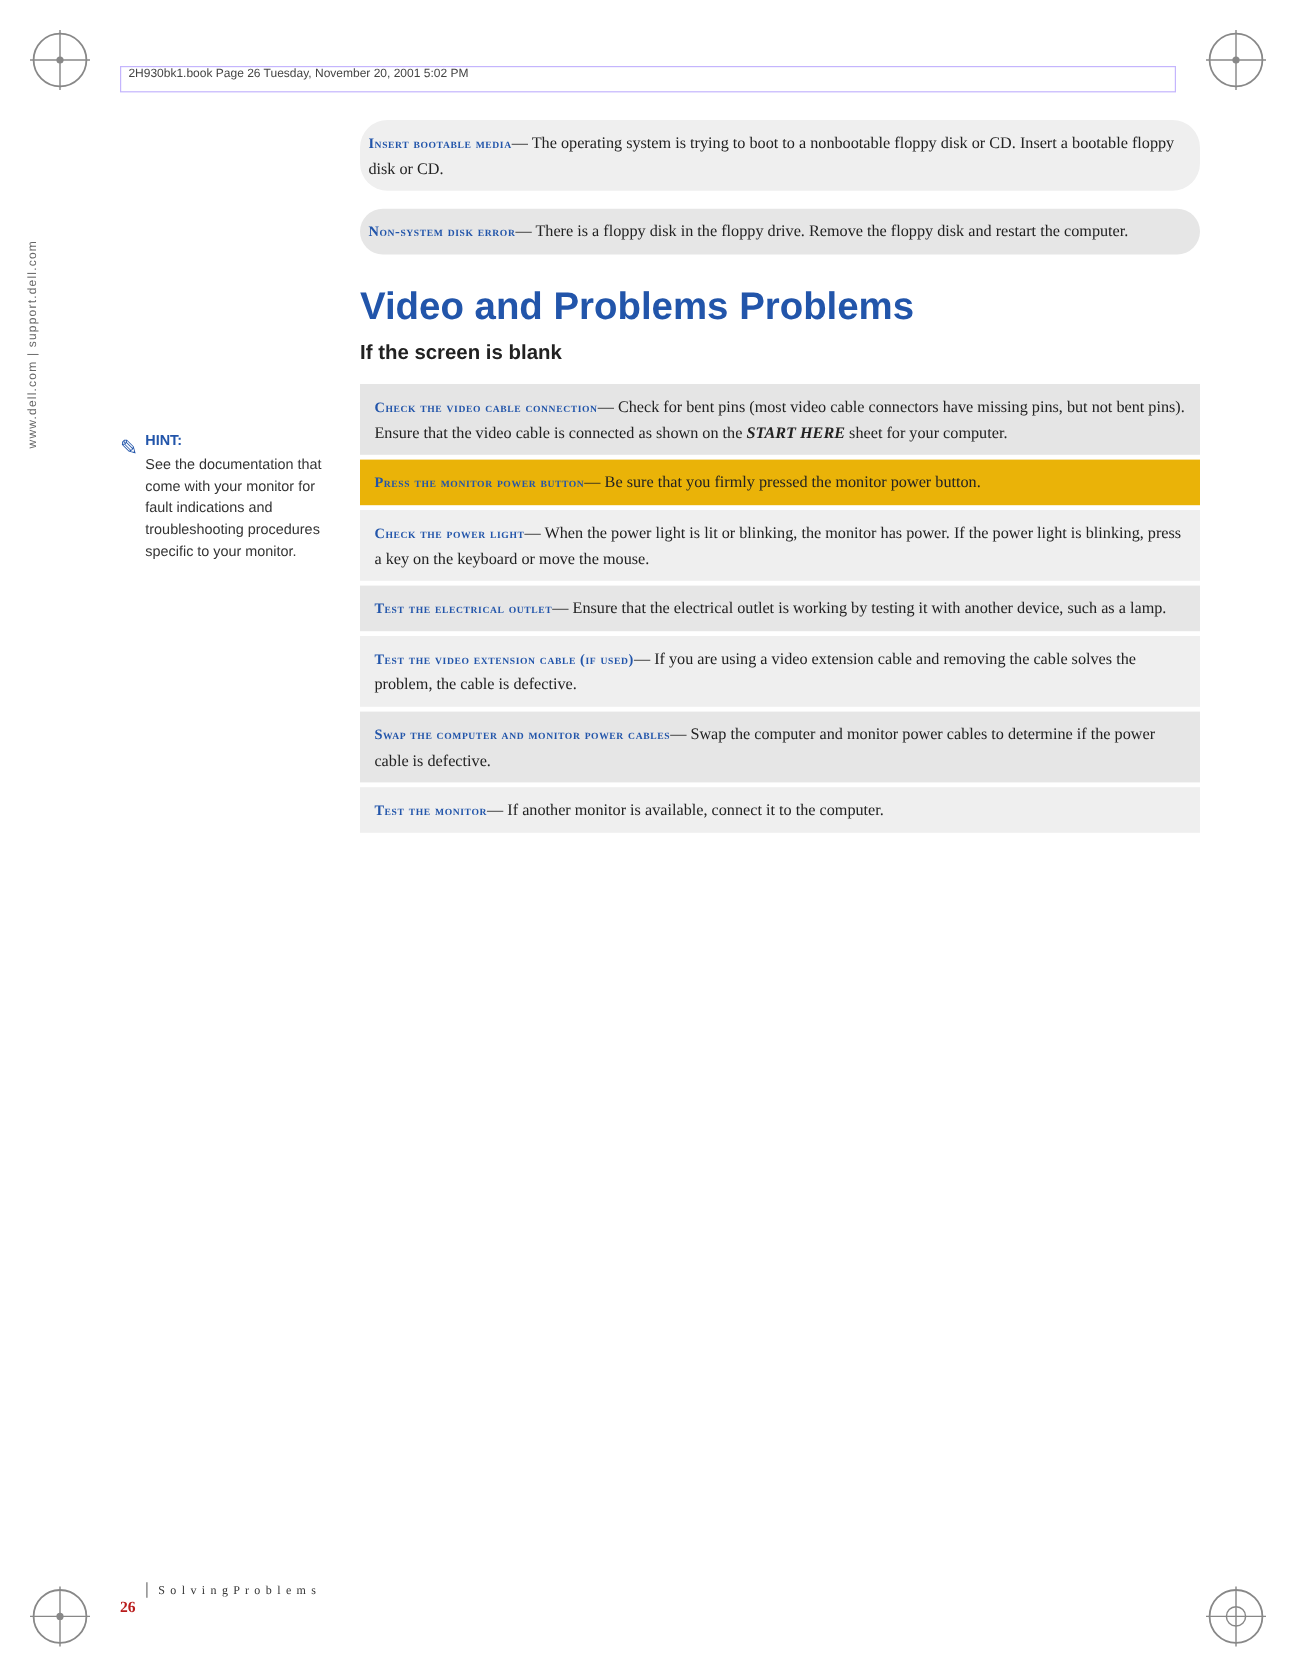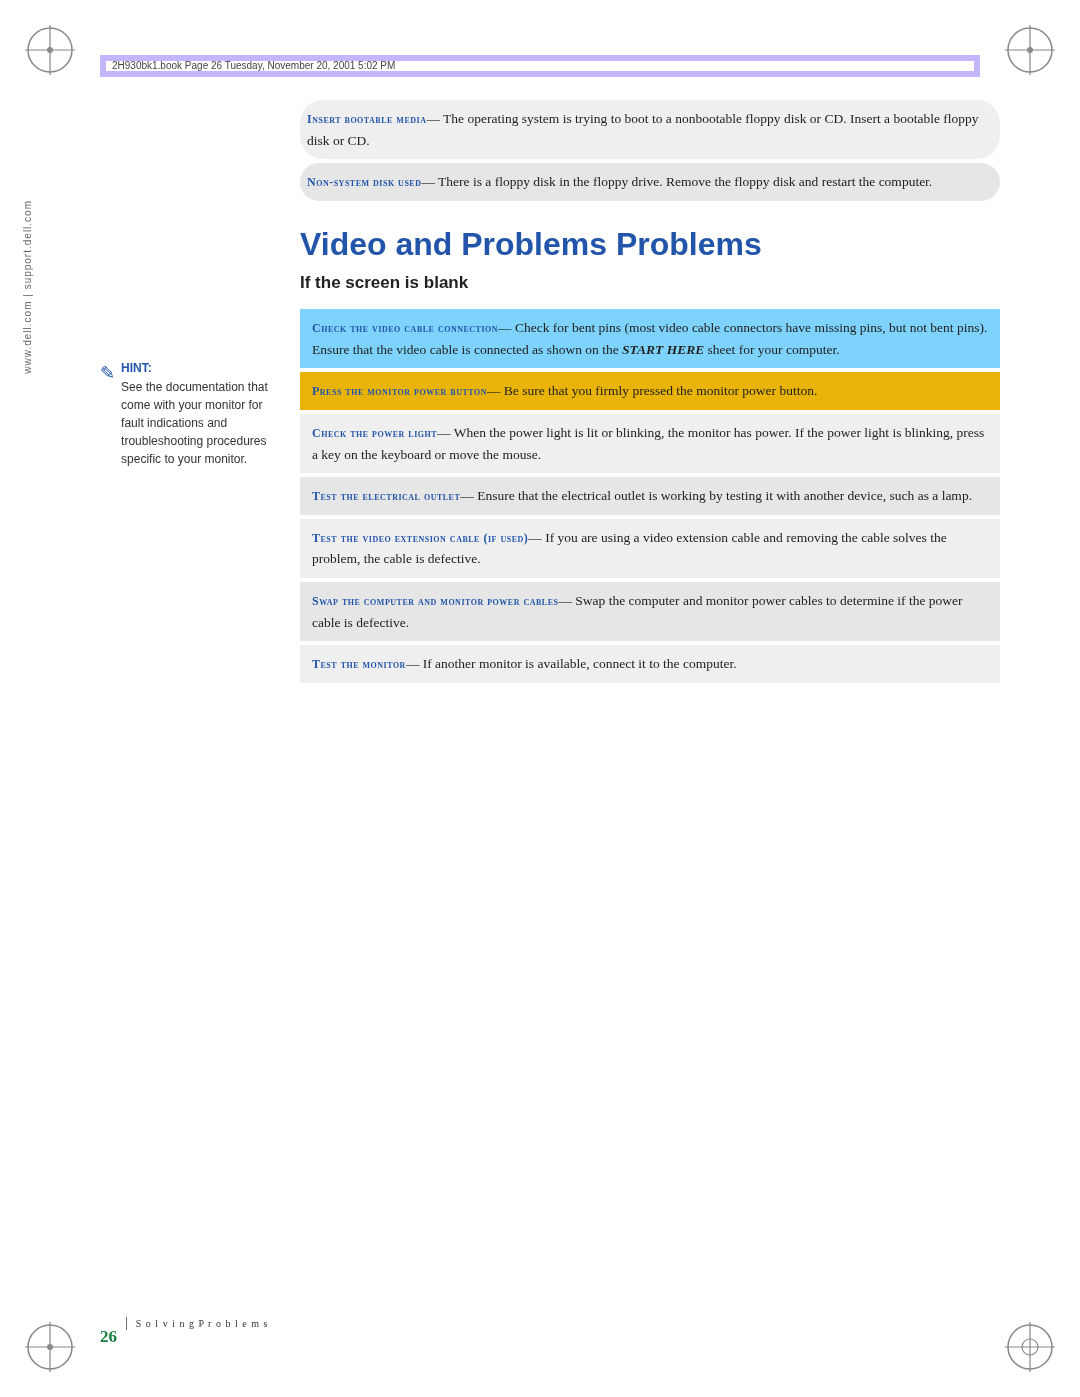--- a/index.html
+++ b/index.html
@@ -37,23 +37,23 @@
     .corner-bl { bottom: 20px; left: 20px; }
     .corner-br { bottom: 20px; right: 20px; }
 
     
     .header-bar {
       position: absolute;
       top: 55px;
       left: 100px;
       right: 100px;
       height: 22px;
-      border: 6px solid #c4b5fd;
+      border: 1px solid #c4b5fd;
       display: flex;
-      align-items: flex-end;
+      align-items: flex-start;
       padding: 0 6px;
     }
 
     .header-bar-text {
       font-size: 10px;
       color: #444;
       font-family: Arial, sans-serif;
     }
 
     
@@ -118,21 +118,21 @@
     
     .right-column {
       position: absolute;
       left: 200px;
       right: 0;
       top: 0;
     }
 
     
     .entry-block {
-      margin-bottom: 4px;
+      margin-bottom: 15px;
       padding: 8px 7px;
       background: #f0f0f0;
       line-height: 1.6;
       font-size: 13.5px;
       border-radius: 23px;
     }
 
     .entry-block:nth-child(odd) {
       background: #f0f0f0;
     }
@@ -192,41 +192,41 @@
       position: absolute;
       bottom: 50px;
       left: 100px;
       right: 80px;
       display: flex;
       align-items: center;
       gap: 8px;
     }
 
     .footer-number {
-      font-size: 17px;
-      font-weight: bold;
-      color: #15803d;
+      font-size: 13px;
+      font-weight: bold;
+      color: #b91c1c;
       margin-top: 28px;
     }
 
     .footer-divider {
       color: #333;
     }
 
     .footer-text {
       font-size: 10px;
       color: #333;
       letter-spacing: 1px;
     }
 
     
     .entries-list .entry-block:nth-child(1) { background: #efefef; }
     .entries-list .entry-block:nth-child(2) { background: #e6e6e6; }
 
-    .main-entries-list .main-entry:nth-child(1) { background: #7dd3fc; }
+    .main-entries-list .main-entry:nth-child(1) { background: #e5e5e5; }
     .main-entries-list .main-entry:nth-child(2) { background: #eab308; }
     .main-entries-list .main-entry:nth-child(3) { background: #efefef; }
     .main-entries-list .main-entry:nth-child(4) { background: #e6e6e6; }
     .main-entries-list .main-entry:nth-child(5) { background: #efefef; }
     .main-entries-list .main-entry:nth-child(6) { background: #e6e6e6; }
     .main-entries-list .main-entry:nth-child(7) { background: #efefef; }
   </style>
 </head>
 <body>
 
@@ -273,21 +273,21 @@
 
   <div class="main-content">
 
     <div class="right-column">
 
       <div class="entries-list">
         <div class="entry-block">
           <span class="entry-label">Insert bootable media</span><span>— </span><span class="entry-text">The operating system is trying to boot to a nonbootable floppy disk or CD. Insert a bootable floppy disk or CD.</span>
         </div>
         <div class="entry-block">
-          <span class="entry-label">Non-system disk used</span><span>— </span><span class="entry-text">There is a floppy disk in the floppy drive. Remove the floppy disk and restart the computer.</span>
+          <span class="entry-label">Non-system disk error</span><span>— </span><span class="entry-text">There is a floppy disk in the floppy drive. Remove the floppy disk and restart the computer.</span>
         </div>
       </div>
 
       <h1 class="section-heading">Video and Problems Problems</h1>
 
       <h2 class="sub-heading">If the screen is blank</h2>
 
       <div class="main-entries-list">
 
         <div class="main-entry">

